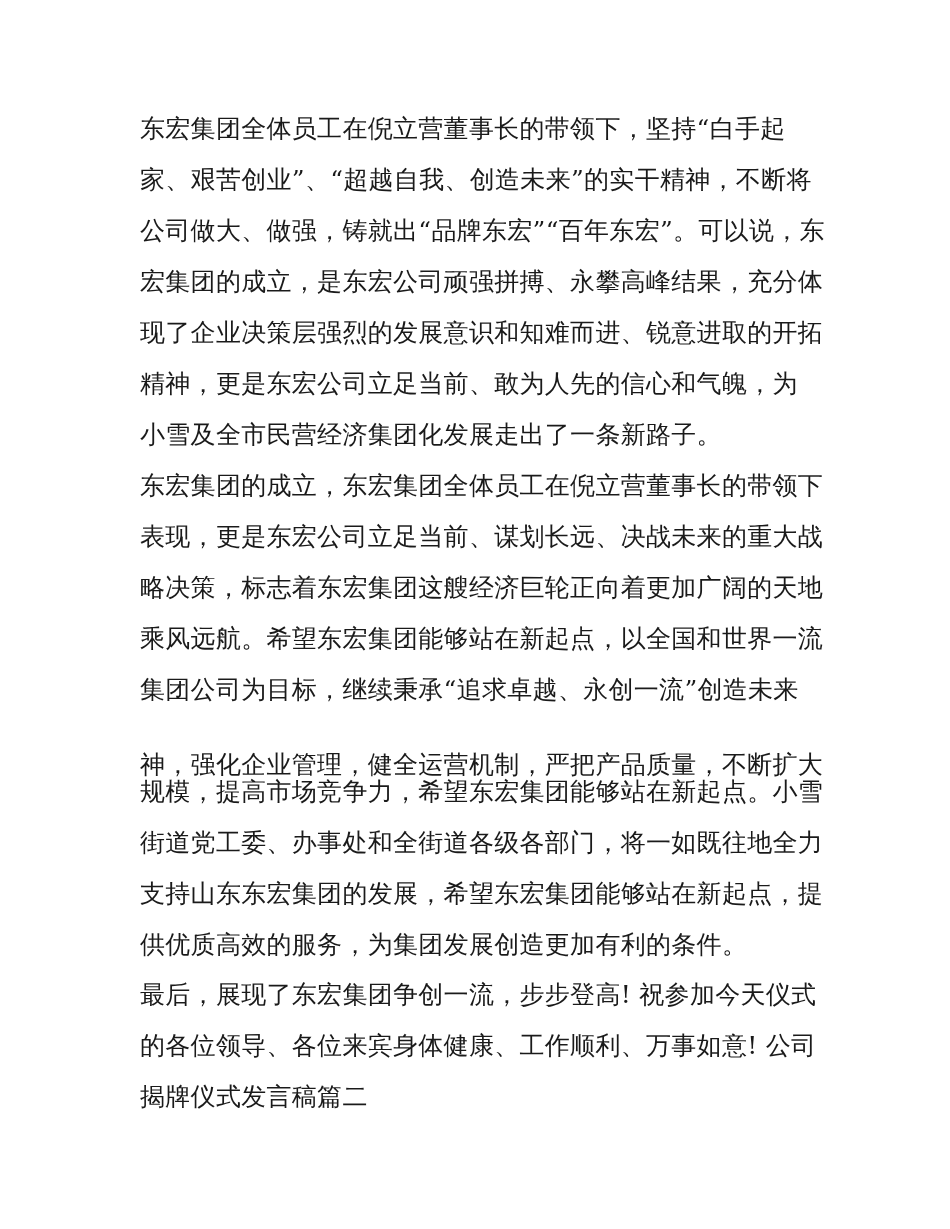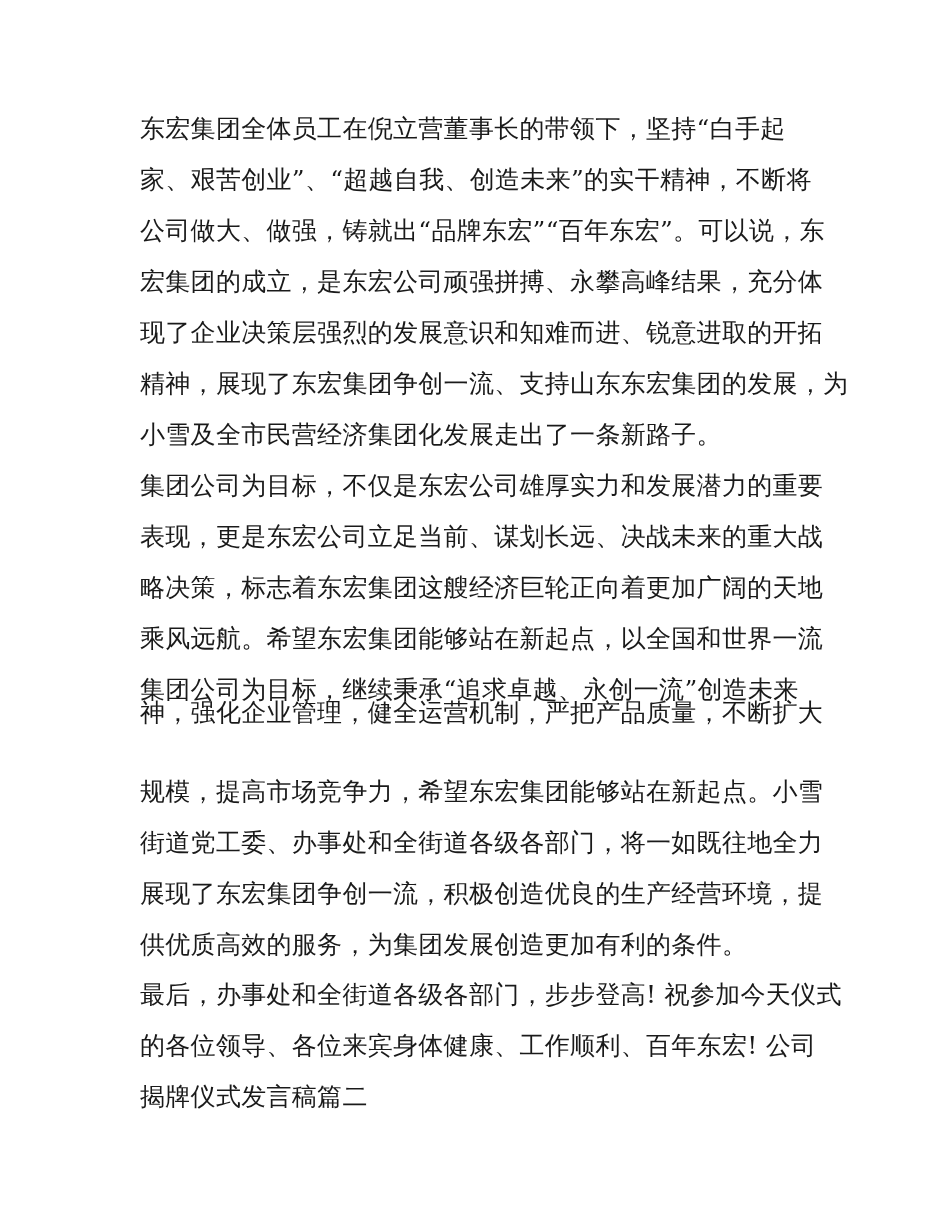--- a/index.html
+++ b/index.html
@@ -38,36 +38,36 @@
 <body>
 
 <div class="page">
 
   <div>
     <div class="line" style="top:112px">东宏集团全体员工在倪立营董事长的带领下，坚持“白手起</div>
     <div class="line" style="top:163px">家、艰苦创业”、“超越自我、创造未来”的实干精神，不断将</div>
     <div class="line" style="top:214px">公司做大、做强，铸就出“品牌东宏”“百年东宏”。可以说，东</div>
     <div class="line" style="top:265px">宏集团的成立，是东宏公司顽强拼搏、永攀高峰结果，充分体</div>
     <div class="line" style="top:316px">现了企业决策层强烈的发展意识和知难而进、锐意进取的开拓</div>
-    <div class="line" style="top:367px">精神，展现了东宏集团争创一流、支持山东东宏集团的发展，为</div>
+    <div class="line" style="top:367px">精神，更是东宏公司立足当前、敢为人先的信心和气魄，为</div>
     <div class="line" style="top:418px">小雪及全市民营经济集团化发展走出了一条新路子。</div>
   </div>
 
   <div>
-    <div class="line" style="top:469px">集团公司为目标，不仅是东宏公司雄厚实力和发展潜力的重要</div>
+    <div class="line" style="top:469px">东宏集团的成立，东宏集团全体员工在倪立营董事长的带领下</div>
     <div class="line" style="top:520px">表现，更是东宏公司立足当前、谋划长远、决战未来的重大战</div>
     <div class="line" style="top:571px">略决策，标志着东宏集团这艘经济巨轮正向着更加广阔的天地</div>
     <div class="line" style="top:622px">乘风远航。希望东宏集团能够站在新起点，以全国和世界一流</div>
     <div class="line" style="top:673px">集团公司为目标，继续秉承“追求卓越、永创一流”创造未来</div>
-    <div class="line" style="top:696px">神，强化企业管理，健全运营机制，严把产品质量，不断扩大</div>
+    <div class="line" style="top:748px">神，强化企业管理，健全运营机制，严把产品质量，不断扩大</div>
     <div class="line" style="top:775px">规模，提高市场竞争力，希望东宏集团能够站在新起点。小雪</div>
     <div class="line" style="top:826px">街道党工委、办事处和全街道各级各部门，将一如既往地全力</div>
-    <div class="line" style="top:877px">展现了东宏集团争创一流，积极创造优良的生产经营环境，提</div>
+    <div class="line" style="top:877px">支持山东东宏集团的发展，希望东宏集团能够站在新起点，提</div>
     <div class="line" style="top:928px">供优质高效的服务，为集团发展创造更加有利的条件。</div>
   </div>
 
   <div>
-    <div class="line" style="top:978px">最后，办事处和全街道各级各部门，步步登高! 祝参加今天仪式</div>
-    <div class="line" style="top:1029px">的各位领导、各位来宾身体健康、工作顺利、百年东宏! 公司</div>
+    <div class="line" style="top:978px">最后，展现了东宏集团争创一流，步步登高! 祝参加今天仪式</div>
+    <div class="line" style="top:1029px">的各位领导、各位来宾身体健康、工作顺利、万事如意! 公司</div>
     <div class="line" style="top:1080px">揭牌仪式发言稿篇二</div>
   </div>
 
 </div>
 
 </body></html>

